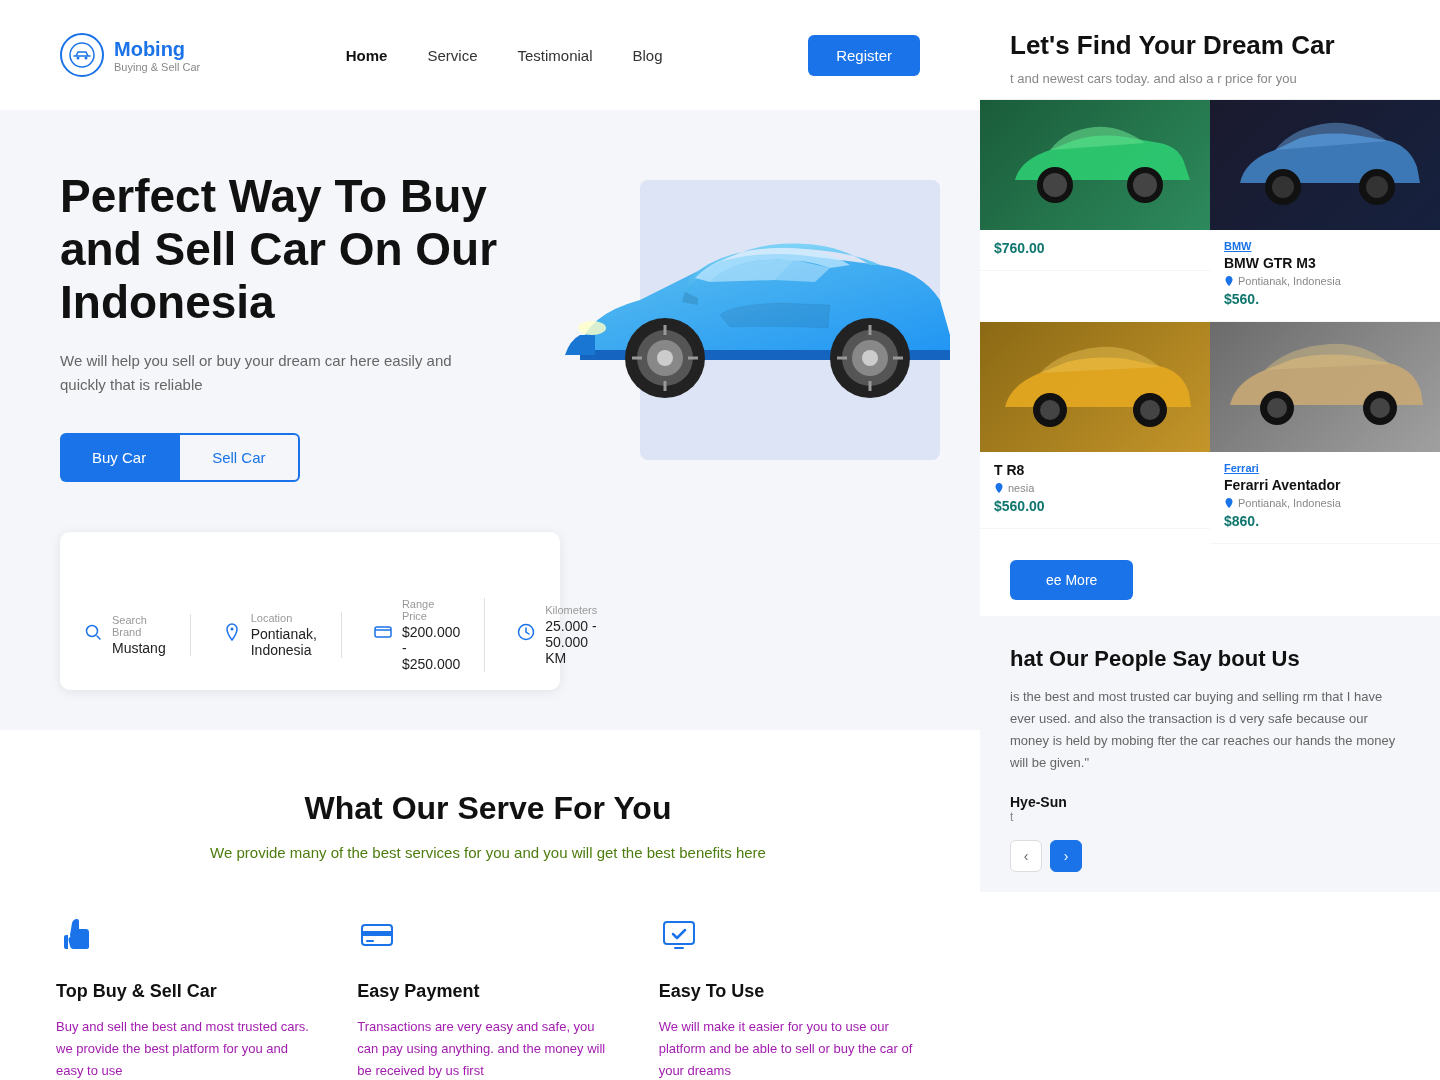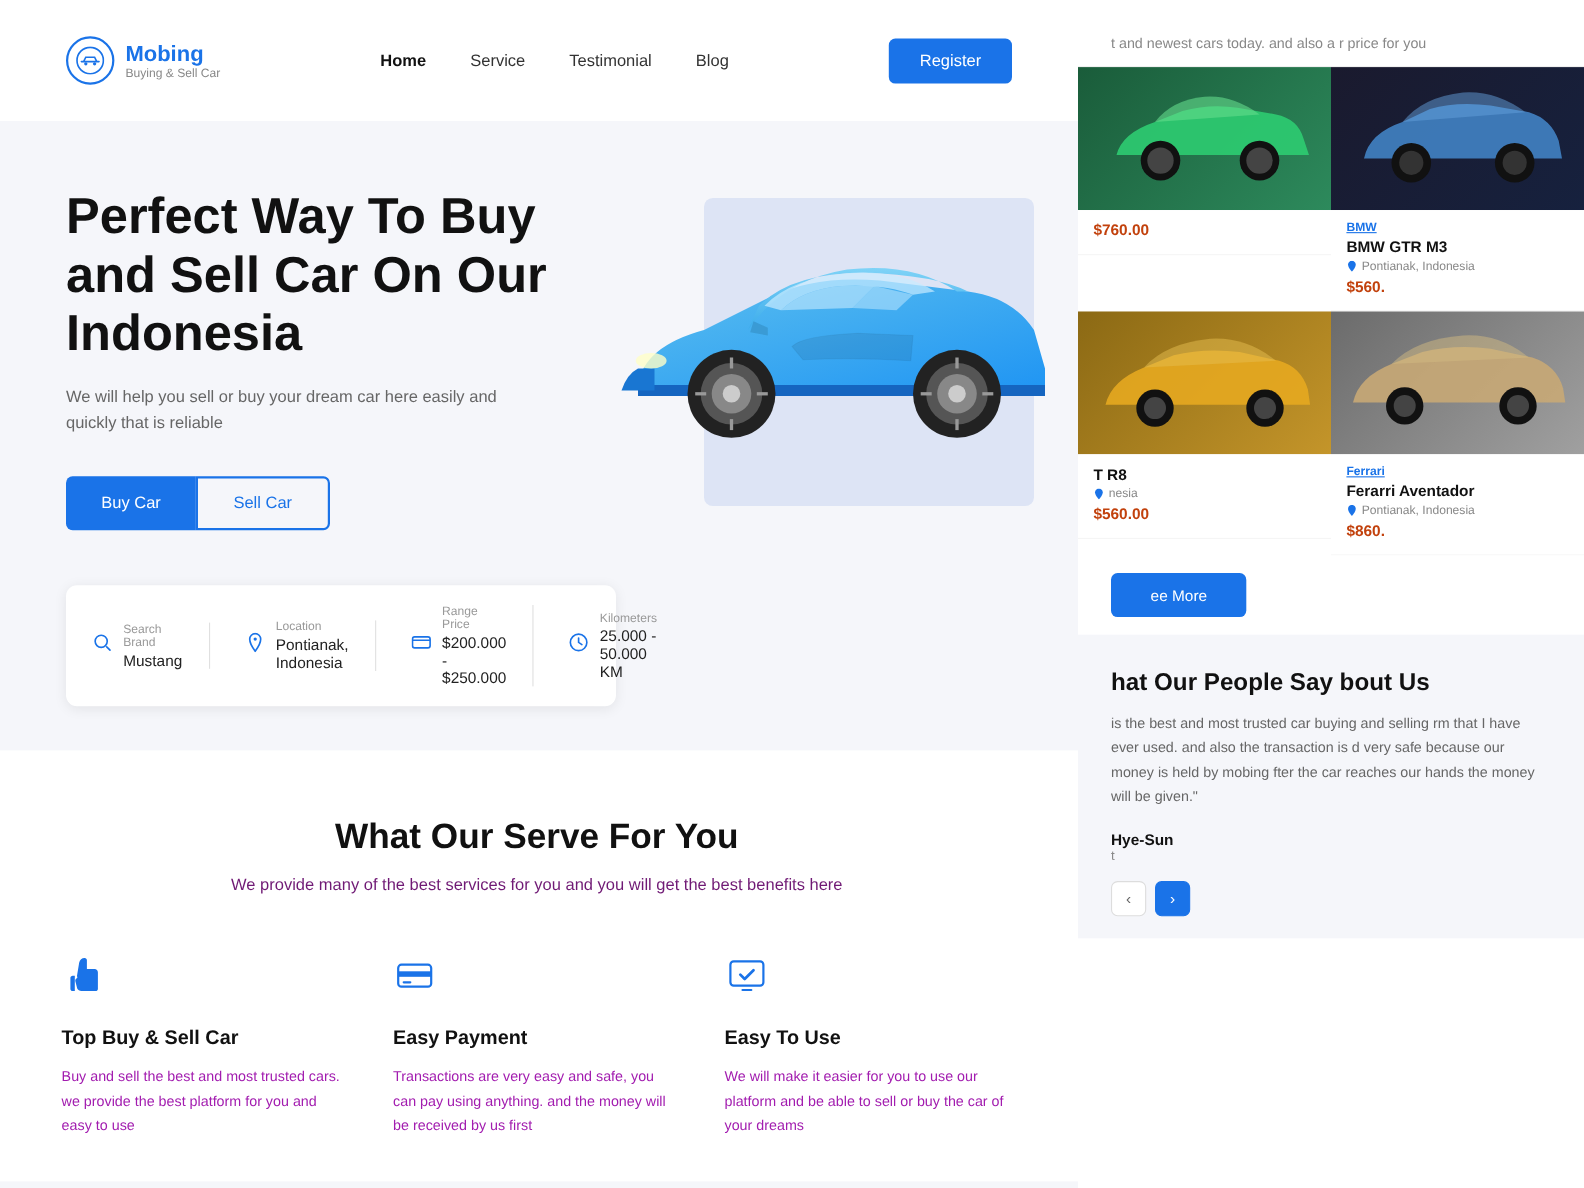--- a/index.html
+++ b/index.html
@@ -38,31 +38,31 @@
     .btn-buy { background: #1a73e8; color: #fff; border: none; padding: 14px 32px; border-radius: 6px 0 0 6px; font-size: 15px; cursor: pointer; font-weight: 500; }
     .btn-sell { background: transparent; color: #1a73e8; border: 2px solid #1a73e8; padding: 14px 32px; border-radius: 0 6px 6px 0; font-size: 15px; cursor: pointer; font-weight: 500; }
 
     
     .hero-car { position: absolute; right: 40px; top: 30px; width: 420px; height: 320px; z-index: 1; }
     .car-bg-rect { position: absolute; right: 0; top: 40px; width: 300px; height: 280px; background: #dde4f5; border-radius: 8px; z-index: 0; }
     .car-img-placeholder { position: absolute; right: -20px; top: 20px; width: 440px; height: 300px; z-index: 1; }
 
     
     .search-bar { background: #fff; border-radius: 10px; padding: 18px 24px; display: flex; align-items: center; gap: 0; box-shadow: 0 2px 12px rgba(0,0,0,0.08); max-width: 840px; }
-    .search-field { display: flex; align-items: center; gap: 10px; padding: 0 24px 0 0; border-right: 1px solid #e0e0e0; flex: 1; }
+    .search-field { display: flex; align-items: center; gap: 10px; padding: 0 24px 0 0; border-right: 1px solid #e0e0e0; flex: 1; margin-top: 48px; }
     .search-field:last-child { border-right: none; }
     .search-field-icon { color: #1a73e8; font-size: 18px; flex-shrink: 0; }
     .search-field-content { display: flex; flex-direction: column; }
     .search-field-label { font-size: 11px; color: #999; margin-bottom: 2px; }
     .search-field-value { font-size: 14px; color: #222; font-weight: 500; }
 
     
     .services { padding: 60px 60px 40px 56px; background: #fff; }
     .section-title { font-size: 32px; font-weight: 700; color: #111; text-align: center; margin-bottom: 14px; }
-    .section-desc { font-size: 15px; color: #701a75; text-align: center; line-height: 1.6; margin-bottom: 50px; }
+    .section-desc { font-size: 15px; color: #4d7c0f; text-align: center; line-height: 1.6; margin-bottom: 50px; }
 
     .service-cards { display: flex; gap: 40px; }
     .service-card { flex: 1; }
     .service-icon { width: 48px; height: 48px; color: #1a73e8; margin-bottom: 18px; }
     .service-name { font-size: 18px; font-weight: 700; color: #111; margin-bottom: 14px; }
     .service-text { font-size: 13px; color: #a21caf; line-height: 1.7; }
 
     
     .right-panel-content { padding: 0; }
 
@@ -80,21 +80,21 @@
     
     .car-audi { background: linear-gradient(135deg, #8B6914 0%, #c4952a 100%); }
     
     .car-ferrari { background: linear-gradient(135deg, #6b6b6b 0%, #a0a0a0 100%); }
 
     .car-card-info { padding: 10px 14px 14px 14px; background: #fff; border-bottom: 1px solid #f5f5f5; }
     .car-brand { font-size: 11px; color: #1a73e8; font-weight: 600; margin-bottom: 3px; text-decoration: underline; }
     .car-model { font-size: 14px; font-weight: 700; color: #111; margin-bottom: 4px; }
     .car-location-row { display: flex; align-items: center; gap: 4px; font-size: 11px; color: #888; }
     .car-price-row { display: flex; align-items: center; justify-content: space-between; }
-    .car-price { font-size: 14px; color: #c2410c; font-weight: 700; }
+    .car-price { font-size: 14px; color: #0f766e; font-weight: 700; }
 
     .see-more-btn { background: #1a73e8; color: #fff; border: none; padding: 12px 36px; border-radius: 6px; font-size: 14px; cursor: pointer; margin: 16px 30px; }
 
     
     .testimonial-section { padding: 30px 30px 20px 30px; background: #f5f6fa; }
     .testimonial-title { font-size: 22px; font-weight: 700; color: #111; margin-bottom: 14px; }
     .testimonial-text { font-size: 13px; color: #666; line-height: 1.7; margin-bottom: 20px; }
     .testimonial-author { font-size: 14px; font-weight: 600; color: #111; }
     .testimonial-role { font-size: 12px; color: #888; }
     .testimonial-nav { display: flex; gap: 8px; margin-top: 16px; }
@@ -300,20 +300,21 @@
       </div>
     </div>
 
   </div>
 
   <div class="right-panel">
     <div class="right-panel-content">
 
       
       <div class="dream-header">
+        <h2 class="dream-title">Let's Find Your Dream Car</h2>
         <p style="font-size:13px;color:#888;line-height:1.5;">t and newest cars today. and also a
 r price for you</p>
       </div>
 
       
       <div class="car-grid">
 
         <div class="car-card">
           <div class="car-card-img-placeholder car-green">
             <svg viewBox="0 0 200 120" xmlns="http://www.w3.org/2000/svg" width="200" height="120">

